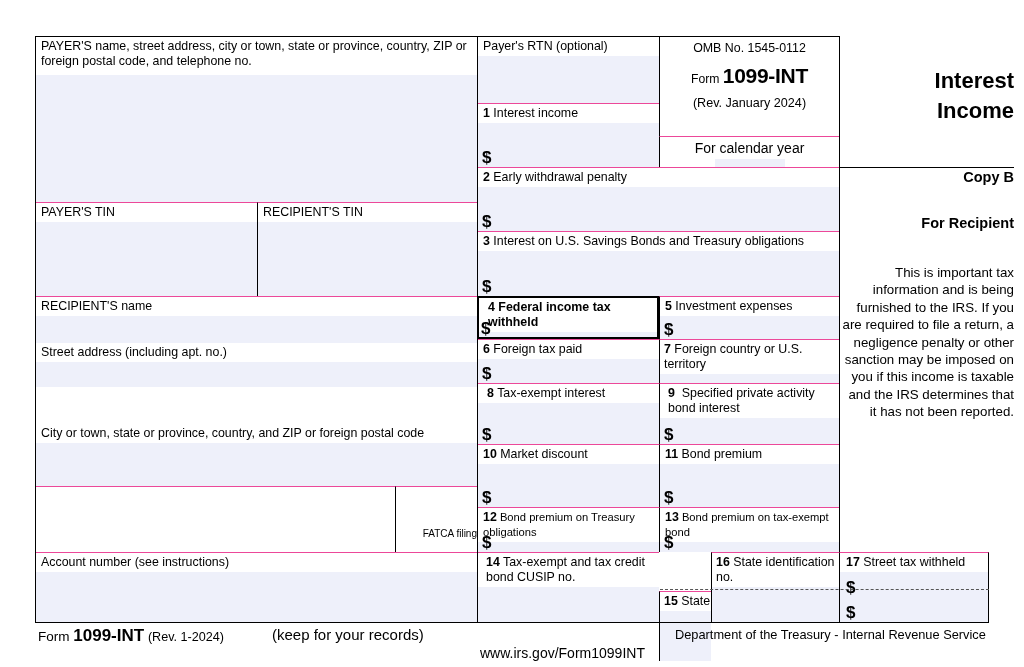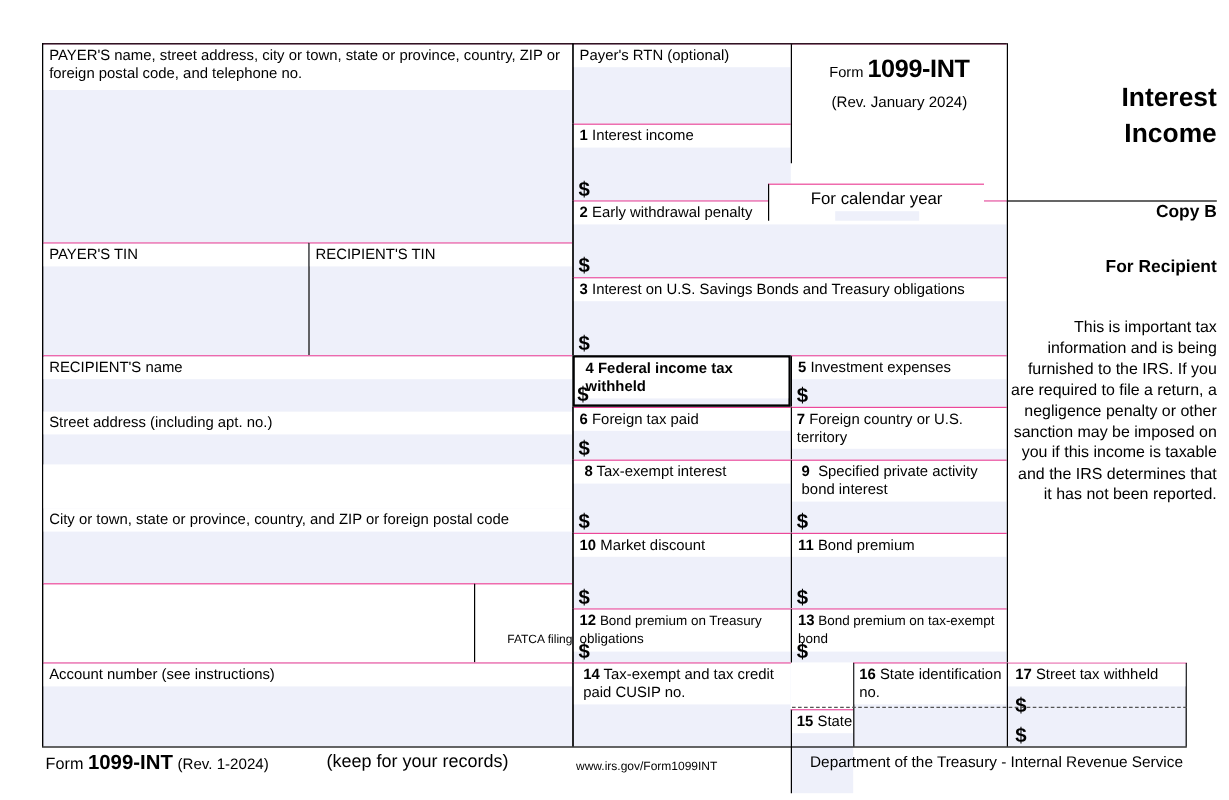--- a/index.html
+++ b/index.html
@@ -114,21 +114,21 @@
   
   #footer {
     position: absolute;
     left: 0; width: 1024px;
     font-size: 13.5px;
   }
   #footer .f-form { position: absolute; left: 38px; top: 0; }
   #footer .f-form b { font-size: 17px; }
   #footer .f-form .rv { font-size: 12.6px; }
   #footer .f-keep { position: absolute; left: 272px; top: 0; font-size: 15px; }
-  #footer .f-url  { position: absolute; left: 480px; top: 8px; font-size: 10px; }
+  #footer .f-url  { position: absolute; left: 480px; top: 19px; font-size: 14px; }
   #footer .f-dept { position: absolute; left: 675px; top: 1px; font-size: 12.8px; }
 
   
   #fatca-check {
     width: 17px; height: 17px;
     border: 1px solid #555;
     background: #eef0fa;
     margin: 3px auto 0;
   }
   .fatca-lbl {
@@ -268,45 +268,46 @@
     <span class="lbl" style="font-size:11.2px;"><b class="num" style="font-size:12.4px;">12</b> <span>Bond premium on Treasury obligations</span></span>
     <span class="dollar">$</span>
   </div>
 
   <div class="cell" style="left:659px; top:507px; width:180px; height:45px;">
     <span class="lbl" style="font-size:11.2px;"><b class="num" style="font-size:12.4px;">13</b> <span>Bond premium on tax-exempt bond</span></span>
     <span class="dollar">$</span>
   </div>
 
   <div class="cell" style="left:477px; top:552px; width:182px; height:70px;">
-    <span class="lbl" style="padding-left:8px;"><b class="num">14</b> <span>Tax-exempt and tax credit paid CUSIP no.</span></span>
+    <span class="lbl" style="padding-left:8px;"><b class="num">14</b> <span>Tax-exempt and tax credit bond CUSIP no.</span></span>
   </div>
 
   <div class="cell" style="left:659px; top:552px; width:52px; height:70px;margin-top:39px;">
     <span class="lbl" style="padding-left:4px;"><b class="num">15</b> <span>State</span></span>
   </div>
 
   <div class="cell" style="left:711px; top:552px; width:128px; height:70px;">
     <span class="lbl" style="padding-left:4px;"><b class="num">16</b> <span>State identification no.</span></span>
   </div>
 
   <div class="cell" style="left:839px; top:552px; width:150px; height:70px; border-right:1px solid #000;">
     <span class="lbl" style="padding-left:6px;"><b class="num">17</b> <span>Street tax withheld</span></span>
     <span class="dollar" style="bottom:26px; left:6px;">$</span>
     <span class="dollar" style="bottom:1px; left:6px;">$</span>
   </div>
 
   <div class="dashed-h" style="left:660px; top:589px; width:329px;"></div>
 
   <div class="cell white ctr" style="left:659px; top:36px; width:180px; height:100px;">
+    <div class="omb">OMB No. 1545-0112</div>
     <div class="formline"><span>Form</span> <b>1099-INT</b></div>
     <div class="rev">(Rev. January 2024)</div>
   </div>
 
-  <div class="cell white ctr" style="left:640px; top:136px; width:180px; height:31px;margin-top:17px;">
+  <div class="cell white ctr" style="left:659px; top:136px; width:180px; height:31px;">
     <div class="caly">For calendar year</div>
     <div class="calyear-blank"></div>
   </div>
 
   <div id="right-panel" style="left:839px; top:36px; width:175px; height:516px;">
     <div class="rp-title" style="margin-top:30px;">Interest</div>
     <div class="rp-title">Income</div>
     <div class="solid-h" style="left:0; top:131px; width:175px;"></div>
     <div class="rp-sub" style="margin-top:43px;">Copy B</div>
     <div class="rp-sub" style="margin-top:30px;">For Recipient</div>

